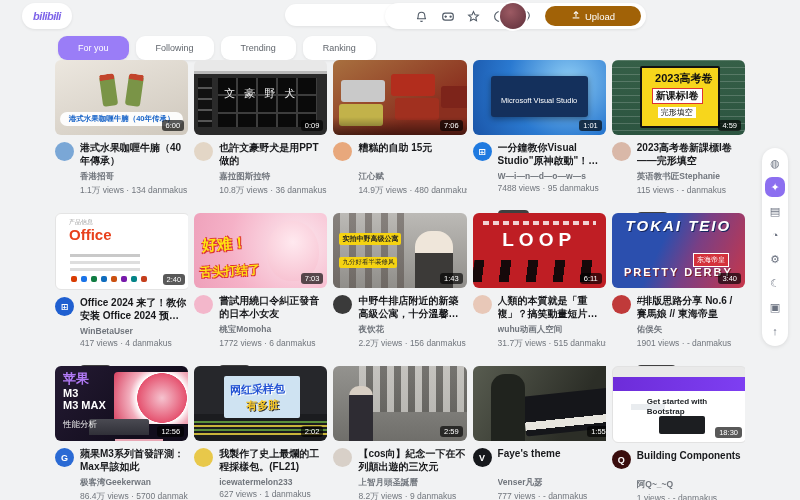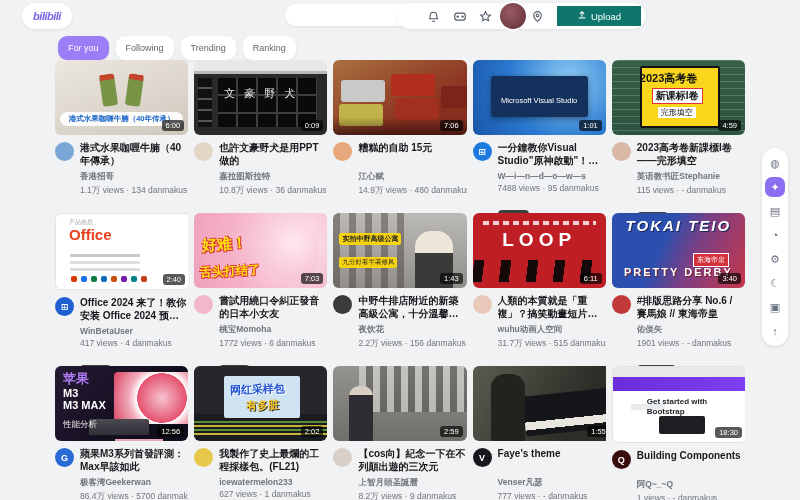--- a/index.html
+++ b/index.html
@@ -5,23 +5,23 @@
   html,body{margin:0;padding:0;}
   body{width:800px;height:500px;background:#f1f2f3;font-family:"Liberation Sans","DejaVu Sans",sans-serif;overflow:hidden;position:relative;}
   .topbar{position:absolute;left:0;top:0;width:684px;height:32px;}
   .logo{position:absolute;left:22px;top:3px;width:50px;height:26px;background:#fff;border-radius:14px;box-shadow:0 1px 3px rgba(0,0,0,.08);display:flex;align-items:center;justify-content:center;color:#7b61e8;font-weight:bold;font-size:11px;font-style:italic;letter-spacing:-.5px;}
   .search{position:absolute;left:285px;top:4px;width:228px;height:22px;background:#fff;border-radius:12px;box-shadow:0 1px 3px rgba(0,0,0,.07);display:flex;align-items:center;}
   .search input{flex:1;border:0;outline:none;background:transparent;font-size:10px;padding:0 10px;color:#333;}
   .search .mag{width:20px;height:20px;margin-right:4px;display:flex;align-items:center;justify-content:center;color:#666;}
   .userbar{position:absolute;right:38px;top:3px;height:26px;background:#fff;border-radius:14px;box-shadow:0 1px 3px rgba(0,0,0,.08);display:flex;align-items:center;padding:0 5px 0 30px;gap:12px;}
   .avatar-top{position:absolute;right:158px;top:3px;width:26px;height:26px;border-radius:50%;background:radial-gradient(circle at 40% 35%,#9c5a63,#5d2f3a);z-index:3;box-shadow:0 0 0 2px #fff;}
   .ticon{width:14px;height:14px;color:#505a66;display:flex;align-items:center;justify-content:center;}
-  .upload-btn{height:20px;background:#0f766e;border-radius:0;color:#fff;font-size:9.5px;display:flex;align-items:center;gap:4px;padding:0 20px;border:0;}
+  .upload-btn{height:20px;background:#a16207;border-radius:10px;color:#fff;font-size:9.5px;display:flex;align-items:center;gap:4px;padding:0 26px;border:0;}
   .pills{position:absolute;left:58px;top:36px;display:flex;gap:7px;}
-  .pill{height:24px;padding:0 10px;border-radius:9px;background:#fff;box-shadow:0 1px 3px rgba(0,0,0,.07);font-size:9px;color:#61666d;display:flex;align-items:center;}
+  .pill{height:24px;padding:0 20px;border-radius:9px;background:#fff;box-shadow:0 1px 3px rgba(0,0,0,.07);font-size:9px;color:#61666d;display:flex;align-items:center;}
   .pill.active{background:#9a7df7;color:#fff;}
   
   .grid{position:absolute;left:55px;top:60px;width:690px;display:grid;grid-template-columns:repeat(5,1fr);column-gap:6px;row-gap:0;}
   .card{height:153px;overflow:hidden;}
   .thumb{position:relative;width:100%;height:75px;border-radius:6px;overflow:hidden;background:#ddd;}
   .dur{position:absolute;right:4px;bottom:4px;background:rgba(0,0,0,.65);color:#fff;font-size:7.5px;padding:1px 4px;border-radius:3px;z-index:5;}
   .meta{display:flex;gap:6px;margin-top:7px;}
   .av{width:19px;height:19px;border-radius:50%;flex:none;display:flex;align-items:center;justify-content:center;color:#fff;font-size:9px;font-weight:bold;}
   .txt{flex:1;min-width:0;}
   .title{font-size:10px;line-height:12.5px;height:25px;color:#18191c;font-weight:bold;overflow:hidden;display:-webkit-box;-webkit-line-clamp:2;-webkit-box-orient:vertical;}
@@ -50,21 +50,21 @@
   .t3::before{content:"";position:absolute;left:8px;top:20px;width:44px;height:22px;border-radius:3px;background:#c9c9c9;box-shadow:50px -6px 0 #b22d1d,54px 18px 0 #a1301f,-2px 24px 0 #c2b24a,100px 6px 0 #7d241a;}
   .t3::after{content:"";position:absolute;left:0;right:0;bottom:0;height:18px;background:linear-gradient(transparent,rgba(0,0,0,.5));}
   
   .t4{background:radial-gradient(circle at 72% 28%,#8ecdf5,#2a79d0 55%,#1a55a8);}
   .t4::before{content:"";position:absolute;left:18px;right:18px;top:16px;bottom:18px;background:#14305c;border-radius:3px;box-shadow:0 2px 6px rgba(0,0,0,.4);}
   .t4 .o1{left:0;right:0;top:36px;text-align:center;color:#fff;font-size:7.5px;}
   
   .t5{background:linear-gradient(#355f47,#2c5440);}
   .t5::before{content:"";position:absolute;inset:0;background:repeating-linear-gradient(rgba(255,255,255,.18) 0 1px,transparent 1px 7px);}
   .t5::after{content:"";position:absolute;left:28px;top:6px;width:76px;height:58px;background:#f7d61c;border:2px solid #111;border-radius:2px;}
-  .t5 .o1{left:28px;width:88px;top:11px;color:#111;font-size:11px;font-weight:bold;}
+  .t5 .o1{left:28px;width:88px;top:11px;text-align:center;color:#111;font-size:11px;font-weight:bold;}
   .t5 .o2{left:40px;top:28px;color:#111;font-size:10px;font-weight:bold;background:#fff;border:1px solid #d33;padding:0 3px;}
   .t5 .o3{left:46px;top:47px;color:#111;font-size:8px;background:#fff;padding:0 3px;}
   
   .t6{background:#fff;border:1px solid #e4e4e4;}
   .t6::before{content:"";position:absolute;left:14px;top:40px;width:70px;height:3px;background:#c9c9c9;box-shadow:0 7px 0 #dedede,0 14px 0 #dedede;}
   .t6::after{content:"";position:absolute;left:15px;top:62px;width:6px;height:6px;border-radius:2px;background:#d83b01;box-shadow:10px 0 0 #1a73e8,20px 0 0 #107c41,30px 0 0 #0f6cbd,40px 0 0 #ca5010,50px 0 0 #7719aa,60px 0 0 #038387,70px 0 0 #c43e1c;}
   .t6 .o1{left:13px;top:12px;color:#e8401c;font-size:15px;font-weight:bold;}
   .t6 .o2{left:13px;top:4px;color:#999;font-size:6px;}
   
   .t7{background:radial-gradient(circle at 78% 40%,#fce9ef,#f5b1c7 60%,#eea0ba);}

